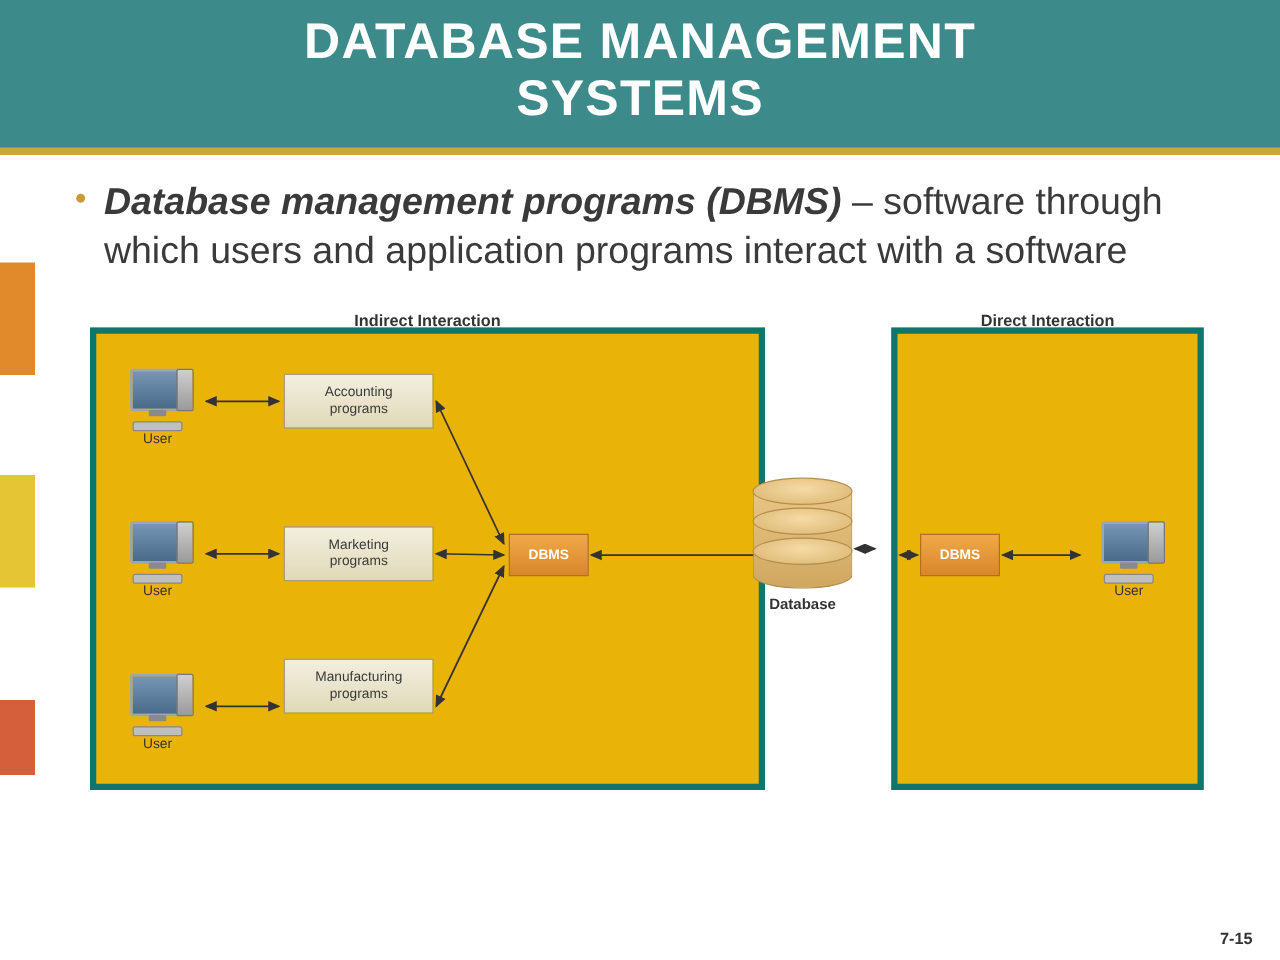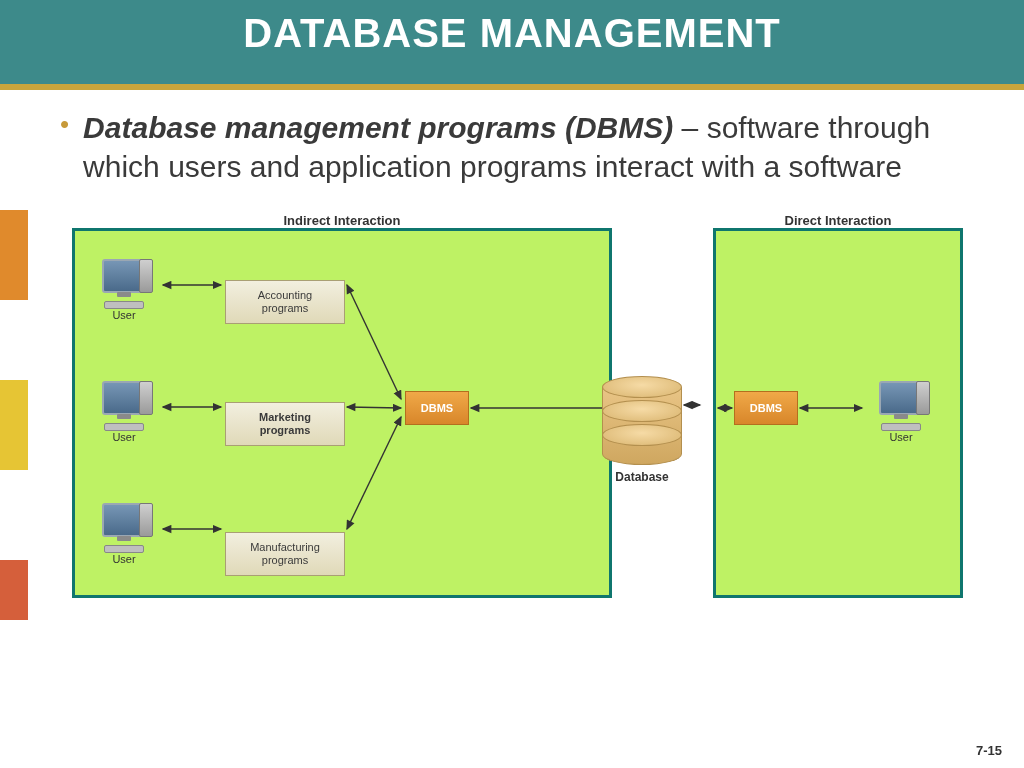--- a/index.html
+++ b/index.html
@@ -7,21 +7,21 @@
     width: 1024px; height: 768px;
     font-family: Arial, Helvetica, sans-serif;
     background: #fff;
     position: relative;
     overflow: hidden;
   }
   .header {
     background: #3d8a8a;
     color: #fff;
     text-align: center;
-    padding: 10px 0 28px 0;
+    padding: 10px 0 16px 0;
     border-bottom: 6px solid #c9a53b;
   }
   .header h1 {
     font-size: 40px;
     font-weight: 700;
     letter-spacing: 1px;
     line-height: 1.15;
   }
   .sidebar-accent {
     position: absolute;
@@ -51,22 +51,22 @@
   }
   .bullet-text .bold-it { font-weight: 700; font-style: italic; }
   .diagram-wrap {
     position: relative;
     margin: 22px auto 0 auto;
     width: 880px;
     height: 400px;
   }
   .panel {
     position: absolute;
-    border: 3px solid #0f766e;
-    background: #bef264;
+    border: 5px solid #0f766e;
+    background: #eab308;
   }
   .panel-left { left: 0; top: 20px; width: 540px; height: 370px; }
   .panel-right { left: 641px; top: 20px; width: 250px; height: 370px; }
   .panel-title {
     position: absolute;
     top: -18px; left: 50%; transform: translateX(-50%);
     font-size: 13px; font-weight: 700; color: #333;
     background: transparent;
     white-space: nowrap;
   }
@@ -113,34 +113,32 @@
   .comp-unit { position: relative; height: 48px; }
   .prog-box {
     position: absolute;
     width: 120px; height: 44px;
     background: linear-gradient(#f2efdf, #e0d9b8);
     border: 1px solid #a99f74;
     font-size: 11px; color: #3a3a3a;
     display: flex; align-items: center; justify-content: center;
     text-align: center;
     line-height: 1.2;
-    margin-top: 17px;
   }
   .dbms-box {
     position: absolute;
     width: 64px; height: 34px;
     background: linear-gradient(#f0a948, #d8862a);
     border: 1px solid #b36f1e;
     color: #fff; font-size: 11px; font-weight: 600;
     display: flex; align-items: center; justify-content: center;
   }
   .db-cyl {
     position: absolute;
     width: 80px;
-    margin-top: 28px;
   }
   .cyl {
     width: 80px; height: 90px;
     position: relative;
   }
   .cyl .top, .cyl .ring {
     position: absolute; left: 0; width: 80px; height: 22px;
     background: radial-gradient(ellipse at 50% 40%, #f6dba6, #d9b46e);
     border: 1px solid #b38f4e;
     border-radius: 50%;
@@ -169,20 +167,21 @@
     right: 22px; bottom: 10px;
     font-size: 13px; font-weight: 700; color: #333; margin-left: 48px;
   }
 </style>
 </head>
 <body>
 
 <div class="header">
   <h1>
     <span>DATABASE MANAGEMENT</span><br>
+    <span>SYSTEMS</span>
   </h1>
 </div>
 
 <div class="sidebar-accent accent1"></div>
 <div class="sidebar-accent accent2"></div>
 <div class="sidebar-accent accent3"></div>
 
 <div class="bullet-area">
   <div class="bullet">
     <div class="bullet-dot">•</div>
@@ -219,25 +218,25 @@
           <div class="tower"></div>
           <div class="kb"></div>
         </div>
       <div class="label">User</div>
     </div>
 
     <div class="prog-box" style="left:150px; top:32px;">
         <span style="white-space:pre-line">Accounting
 programs</span>
       </div>
-    <div class="prog-box" style="left:150px; top:154px;font-weight:bold;">
+    <div class="prog-box" style="left:150px; top:154px;">
         <span style="white-space:pre-line">Marketing
 programs</span>
       </div>
-    <div class="prog-box" style="left:150px; top:284px;">
+    <div class="prog-box" style="left:150px; top:260px;">
         <span style="white-space:pre-line">Manufacturing
 programs</span>
       </div>
 
     <div class="dbms-box" style="left:330px; top:160px;">
         <span>DBMS</span>
       </div>
 
     <svg class="arrows" width="540" height="370">
       <defs>

